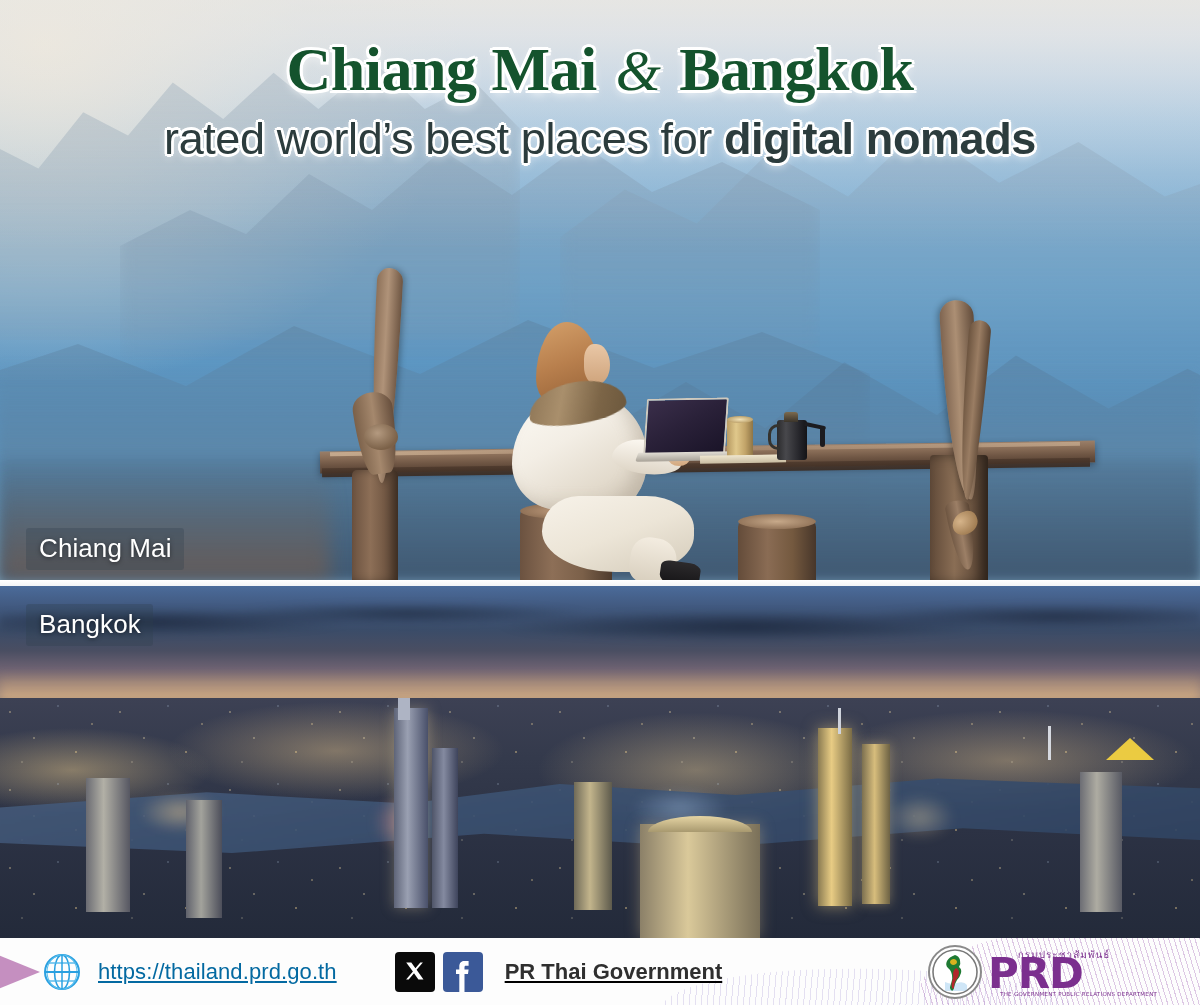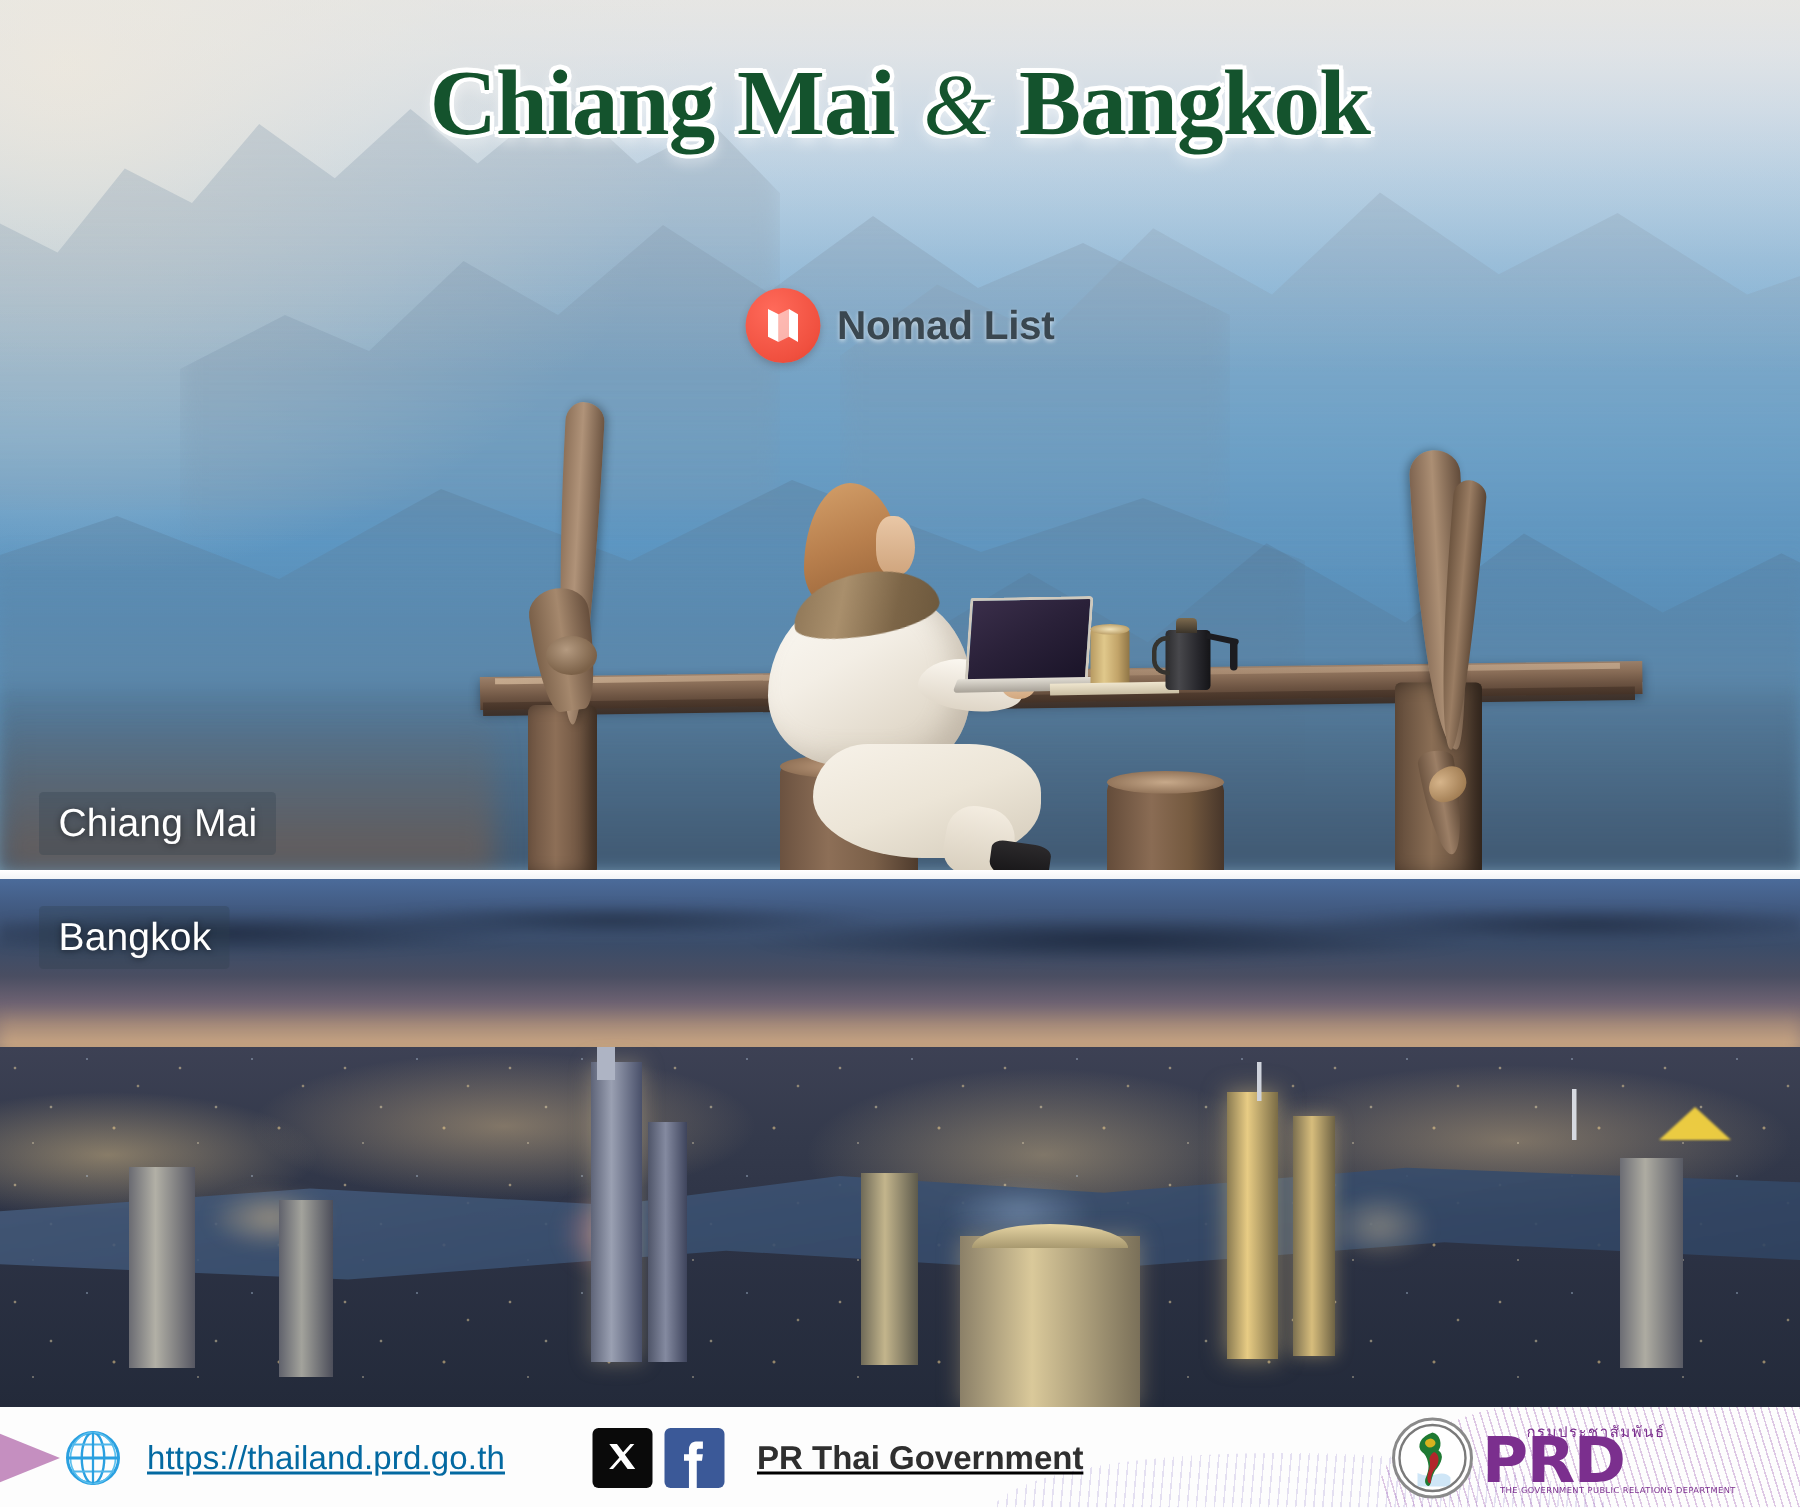--- a/index.html
+++ b/index.html
@@ -586,32 +586,25 @@
 
     <div class="caption caption-cm">Chiang Mai</div>
   </div>
 
   <div class="headline-wrap">
     <div class="headline">
       <span>Chiang Mai</span>
       <span class="amp">&amp;</span>
       <span>Bangkok</span>
     </div>
+    <div class="subheadline">
+      <span>rated world’s best places for </span><span class="bold">digital nomads</span>
+    </div>
   </div>
 
-  <div class="nomadlist">
-    <div class="nl-badge">
-      <svg width="26" height="28" viewBox="0 0 26 28">
-        <path d="M3 3 L10 6.5 L10 25 L3 21.5 Z" fill="#ffffff"></path>
-        <path d="M10 6.5 L17 3 L17 21.5 L10 25 Z" fill="#ffffff" opacity="0.55"></path>
-        <path d="M17 3 L23 6.5 L23 25 L17 21.5 Z" fill="#ffffff"></path>
-      </svg>
-    </div>
-    <div class="nl-label">Nomad List</div>
-  </div>
 
   <div class="divider"></div>
 
   <div class="panel-bangkok">
     <div class="bk-sky"></div>
     <div class="bk-clouds"></div>
     <div class="bk-glow"></div>
     <div class="bk-city"></div>
     <div class="bk-lights"></div>
     <div class="bk-river"></div>

